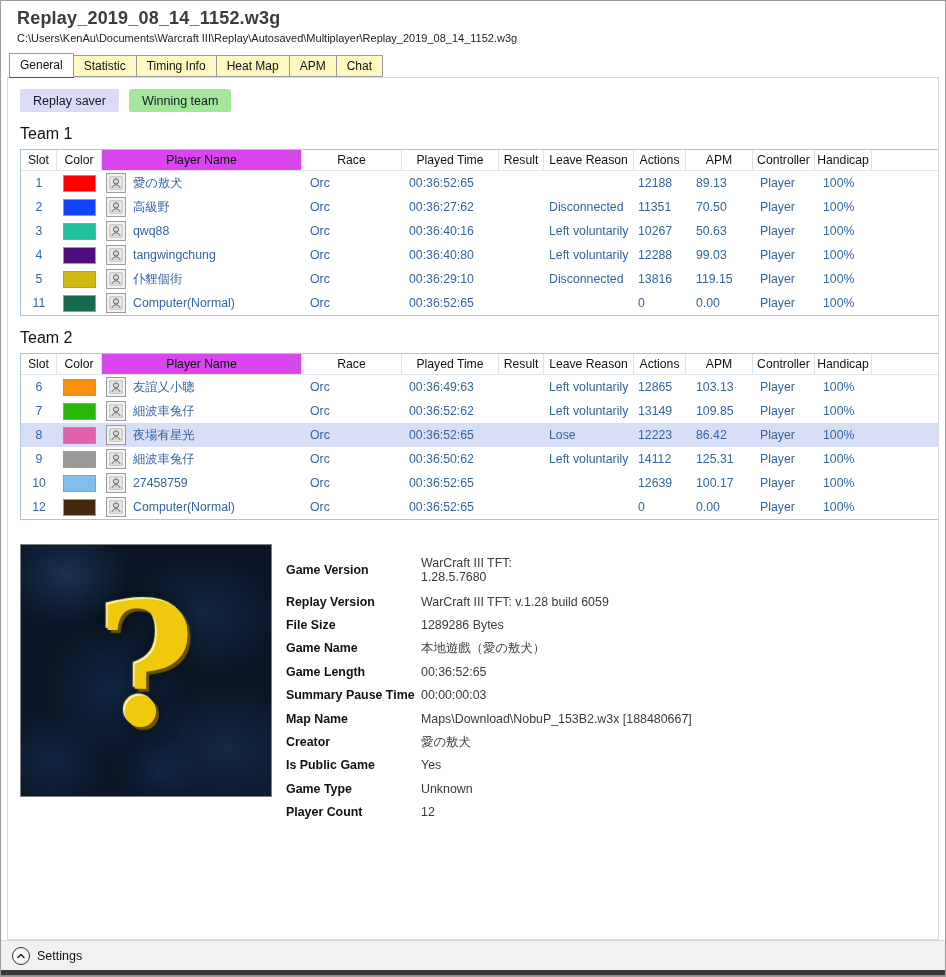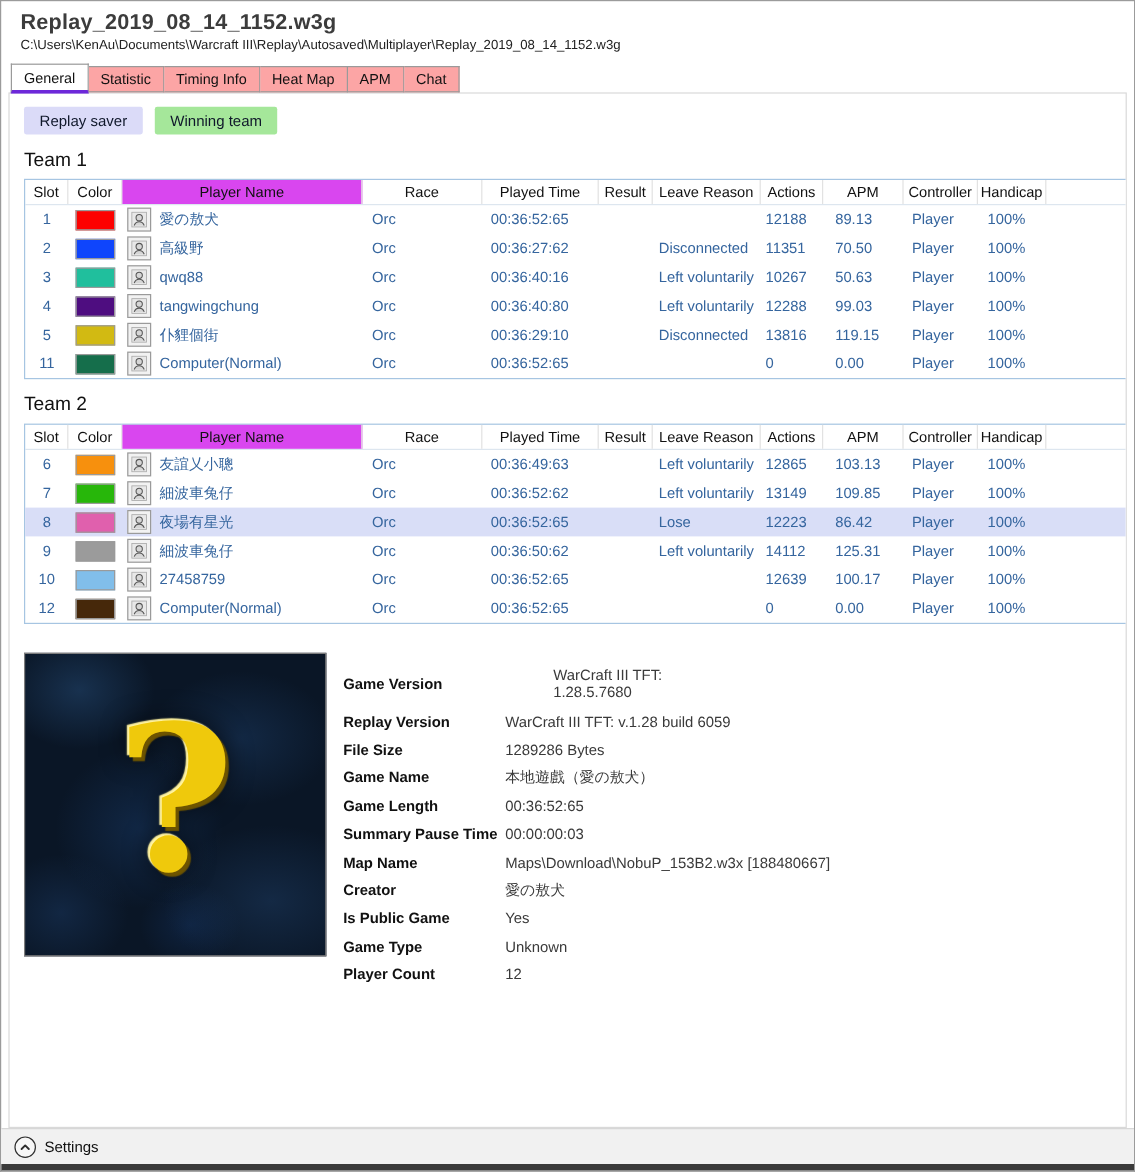--- a/index.html
+++ b/index.html
@@ -10,24 +10,24 @@
             border:1px solid #9b9b9b; overflow:hidden; }
 
   
   .titlebar { padding:7px 0 0 16px; }
   .title { font-size:18px; font-weight:bold; color:#3c3c3c; letter-spacing:.2px; }
   .path { font-size:11px; color:#222; margin-top:3px; }
 
   
   .tabstrip { position:absolute; top:52px; left:8px; display:flex; align-items:flex-end; z-index:3; }
   .tab { height:22px; line-height:20px; padding:0 10px; font-size:12px; color:#111;
-         background:#fca5a5; border:1px solid #9a9a9a; border-left:none; cursor:default; }
+         background:#fef9c3; border:1px solid #9a9a9a; border-left:none; cursor:default; }
   .tab:first-child { border-left:1px solid #9a9a9a; }
   .tab.active { background:#fff; height:25px; line-height:23px; border-left:1px solid #9a9a9a;
-                margin-bottom:-1px; border-bottom:3px solid #6d28d9; position:relative; z-index:4; }
+                margin-bottom:-1px; border-bottom:1px solid #6d28d9; position:relative; z-index:4; }
 
   
   .content { position:absolute; top:76px; left:6px; right:6px; bottom:36px;
              background:#fff; border:1px solid #d9d9d9; padding:0 0 0 5px; overflow:hidden; }
 
   .btnrow { margin:11px 0 0 7px; display:flex; gap:10px; }
   .btn { height:23px; padding:0 13px; font-size:12.5px; color:#0f172a; display:flex;
          align-items:center; border-radius:2px; border:none; cursor:pointer;
          font-family:inherit; }
   .btn.saver { background:#dbdbf8; }
@@ -76,21 +76,21 @@
                   radial-gradient(ellipse 130px 90px at 82% 82%, rgba(40,80,130,.33), transparent 70%),
                   radial-gradient(ellipse 80px 70px at 12% 86%, rgba(33,70,120,.35), transparent 70%),
                   radial-gradient(ellipse 60px 50px at 55% 90%, rgba(20,50,95,.45), transparent 70%);
                 display:flex; align-items:center; justify-content:center; }
   .qmark { font-family:"DejaVu Serif","Liberation Serif",serif; font-weight:bold;
            font-size:168px; line-height:1; color:#efc90c; margin-top:-10px;
            text-shadow:3px 3px 1px #6d5400, -2px -2px 1px #fff3a0, 0 0 22px rgba(0,0,0,.65); }
 
   .infopanel { margin-left:14px; padding-top:6px; width:620px; }
   .irow { display:flex; align-items:center; min-height:23.4px; }
-  .irow.tall { min-height:40px;gap:40px; }
+  .irow.tall { min-height:40px; }
   .ilabel { width:135px; font-size:12.4px; font-weight:bold; color:#111; flex-shrink:0; }
   .ivalue { font-size:12.4px; color:#3a3a3a; white-space:pre-line; }
 
   
   .footer { position:absolute; left:0; right:0; bottom:0; height:36px; }
   .settingsbar { height:30px; background:#f1f1f1; border-top:1px solid #d7d7d7;
                  display:flex; align-items:center; padding-left:11px; }
   .chev { width:18px; height:18px; border:1.5px solid #2f2f2f; border-radius:50%;
           display:flex; align-items:center; justify-content:center; margin-right:7px;
           background:#f7f7f7; cursor:pointer; }

